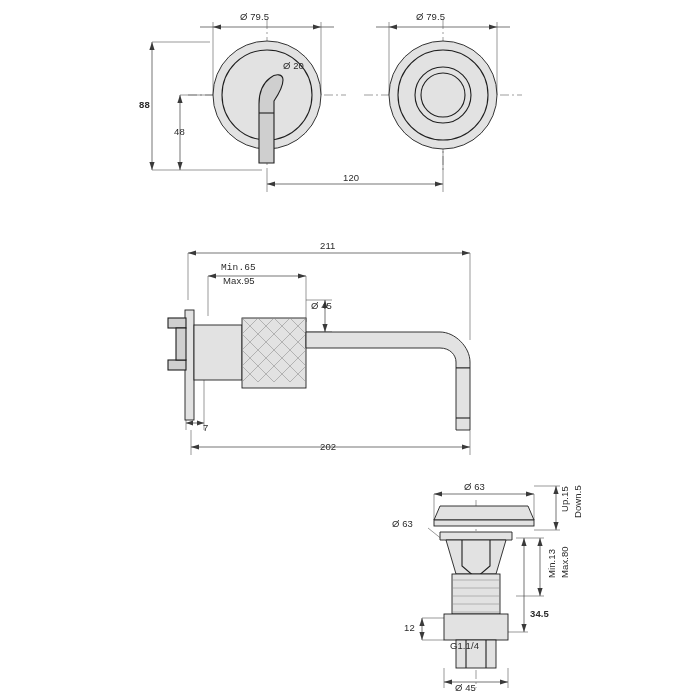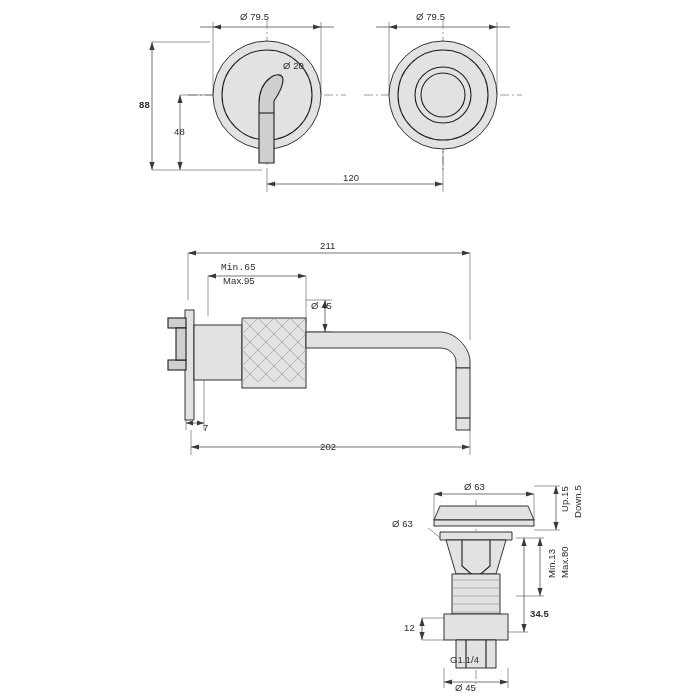--- a/index.html
+++ b/index.html
@@ -236,16 +236,16 @@
   <div class="lbl" style="left:320px;top:441px;text-align:center;">202</div>
 
   <div class="lbl" style="left:464px;top:481px;">Ø 63</div>
   <div class="lbl" style="left:392px;top:518px;">Ø 63</div>
   <div class="lbl rot" style="left:559px;top:512px;">Up.15</div>
   <div class="lbl rot" style="left:572px;top:518px;">Down.5</div>
   <div class="lbl rot" style="left:546px;top:578px;">Min.13</div>
   <div class="lbl rot" style="left:559px;top:578px;">Max.80</div>
   <div class="lbl" style="left:530px;top:608px;font-weight:bold;">34.5</div>
   <div class="lbl" style="left:404px;top:622px;">12</div>
-  <div class="lbl" style="left:450px;top:654px;">G1.1/4</div>
+  <div class="lbl" style="left:450px;top:640px;">G1.1/4</div>
   <div class="lbl" style="left:455px;top:682px;">Ø 45</div>
 
 </div>
 
 </body></html>

